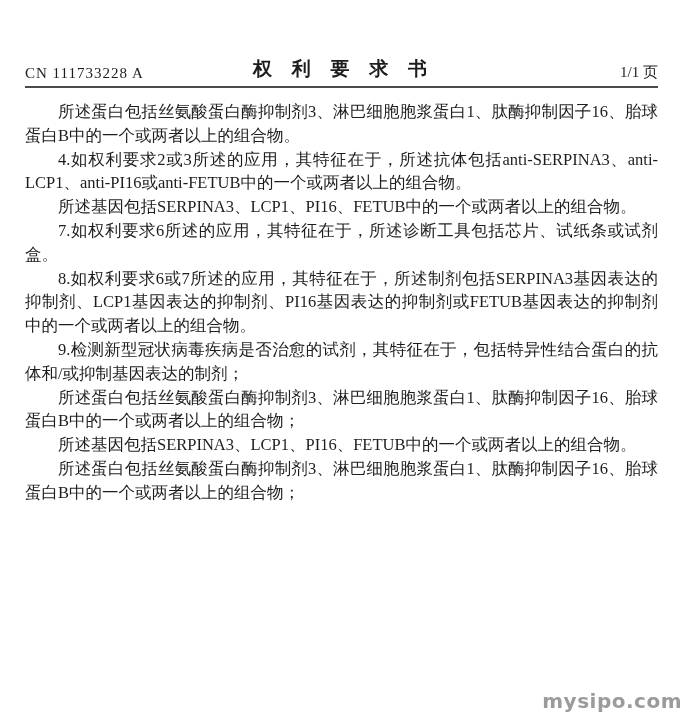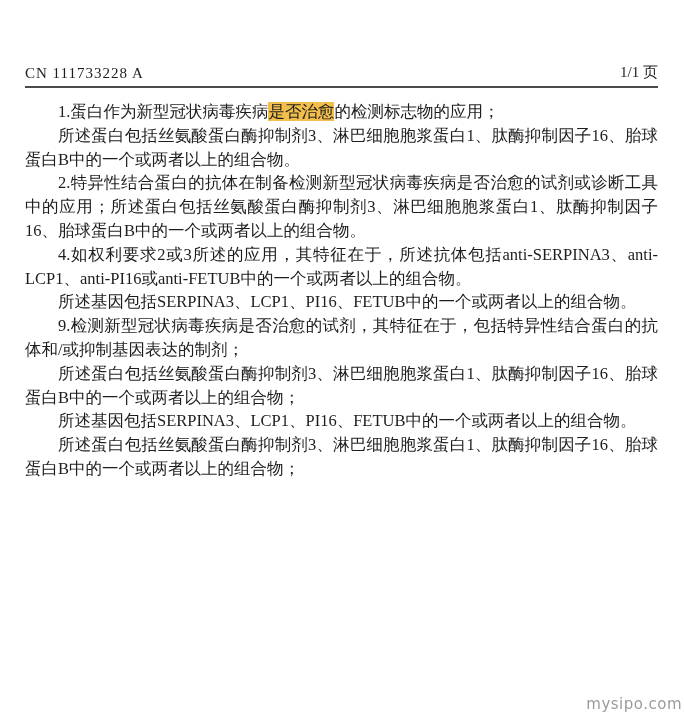--- a/index.html
+++ b/index.html
@@ -66,41 +66,42 @@
     text-indent: 2em;
   }
   .hl {
     background: var(--hl);
   }
   .watermark {
     position: absolute;
     right: 2px;
     bottom: 4px;
     font-family: "DejaVu Sans", "Liberation Sans", sans-serif;
-    font-weight: normal;
-    font-size: 15px;
+    font-weight: bold;
+    font-size: 20px;
     color: var(--wm);
     letter-spacing: 0.5px;
   }
 </style>
 </head>
 <body>
 
 <div class="page">
   <div class="header">
     <span class="doc-number">CN 111733228 A</span>
+    <span class="doc-title">权 利 要 求 书</span>
     <span class="page-indicator">1/1 页</span>
   </div>
   <div class="divider"></div>
   <div class="claims">
-      <p class="claim"><span>1.蛋白作为新型冠状病毒疾病</span><span class="hl">是否治愈</span><span>的检测标志物的应用；</span></p>
       <p class="claim"><span>所述蛋白包括丝氨酸蛋白酶抑制剂3、淋巴细胞胞浆蛋白1、肽酶抑制因子16、胎球蛋白B中的一个或两者以上的组合物。</span></p>
-      <p class="claim"><span>2.特异性结合蛋白的抗体在制备检测新型冠状病毒疾病是否治愈的试剂或诊断工具中的应用；所述蛋白包括丝氨酸蛋白酶抑制剂3、淋巴细胞胞浆蛋白1、肽酶抑制因子16、胎球蛋白B中的一个或两者以上的组合物。</span></p>
       <p class="claim"><span>4.如权利要求2或3所述的应用，其特征在于，所述抗体包括anti-SERPINA3、anti-LCP1、anti-PI16或anti-FETUB中的一个或两者以上的组合物。</span></p>
       <p class="claim"><span>所述基因包括SERPINA3、LCP1、PI16、FETUB中的一个或两者以上的组合物。</span></p>
+      <p class="claim"><span>7.如权利要求6所述的应用，其特征在于，所述诊断工具包括芯片、试纸条或试剂盒。</span></p>
+      <p class="claim"><span>8.如权利要求6或7所述的应用，其特征在于，所述制剂包括SERPINA3基因表达的抑制剂、LCP1基因表达的抑制剂、PI16基因表达的抑制剂或FETUB基因表达的抑制剂中的一个或两者以上的组合物。</span></p>
       <p class="claim"><span>9.检测新型冠状病毒疾病是否治愈的试剂，其特征在于，包括特异性结合蛋白的抗体和/或抑制基因表达的制剂；</span></p>
       <p class="claim"><span>所述蛋白包括丝氨酸蛋白酶抑制剂3、淋巴细胞胞浆蛋白1、肽酶抑制因子16、胎球蛋白B中的一个或两者以上的组合物；</span></p>
       <p class="claim"><span>所述基因包括SERPINA3、LCP1、PI16、FETUB中的一个或两者以上的组合物。</span></p>
       <p class="claim"><span>所述蛋白包括丝氨酸蛋白酶抑制剂3、淋巴细胞胞浆蛋白1、肽酶抑制因子16、胎球蛋白B中的一个或两者以上的组合物；</span></p>
     </div>
 </div>
 
 <div class="watermark">mysipo.com</div>
 
 </body></html>

